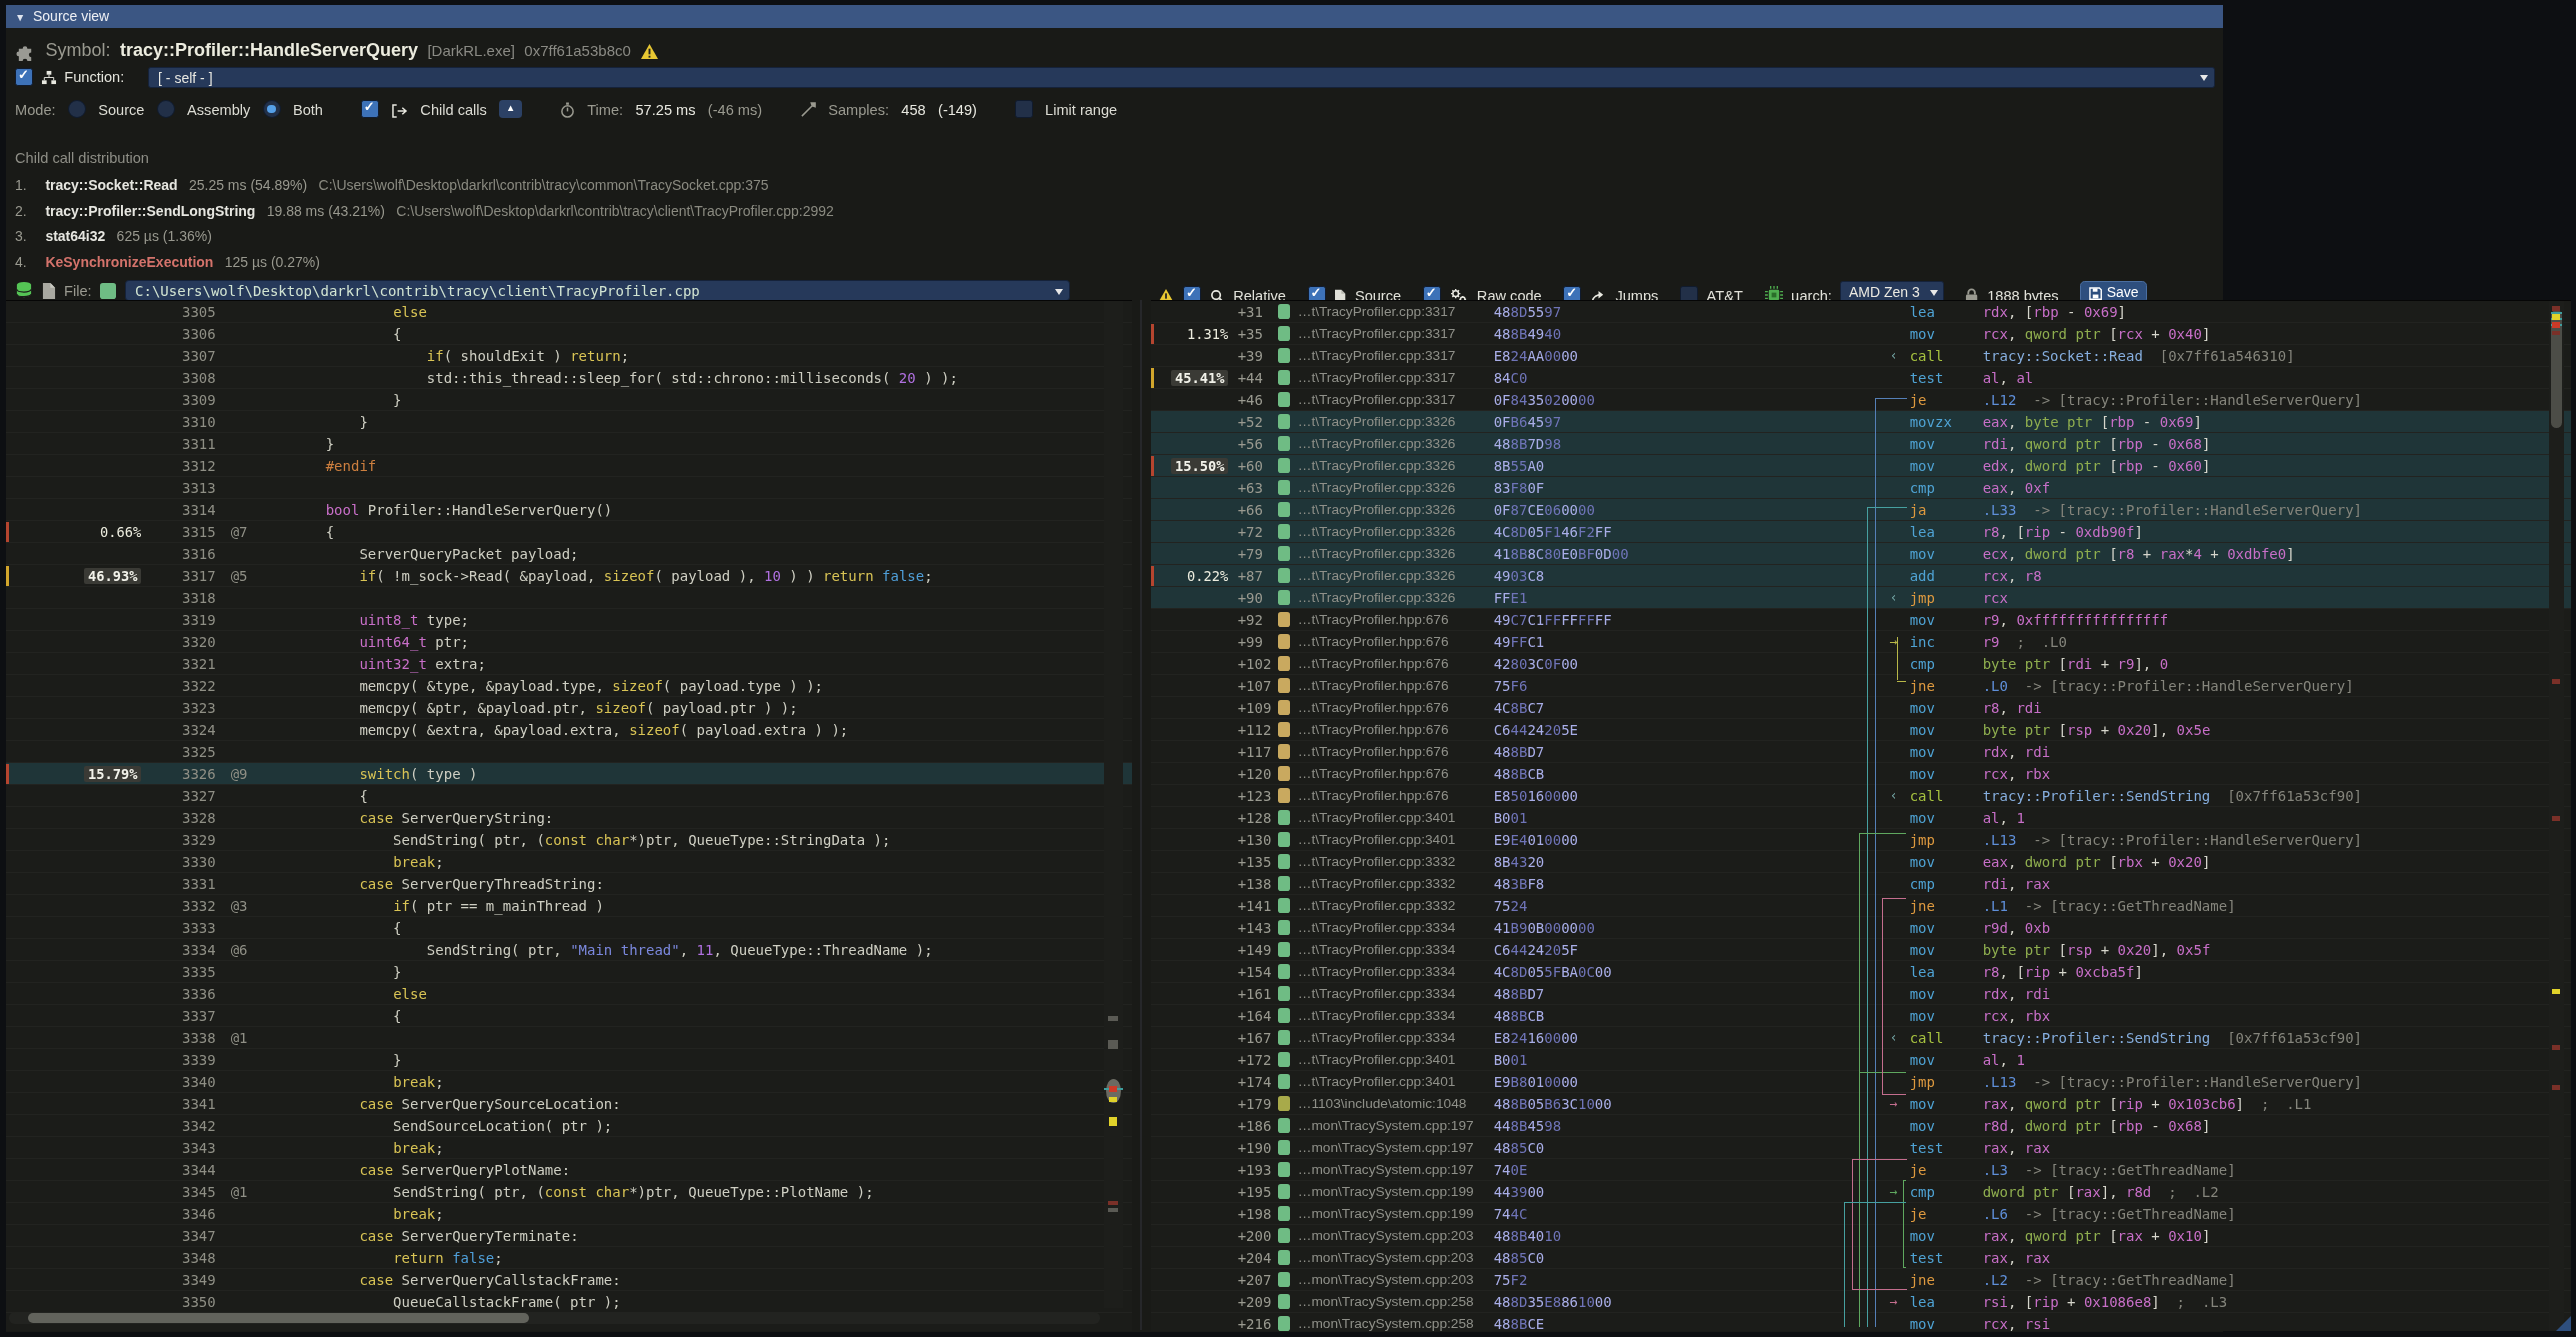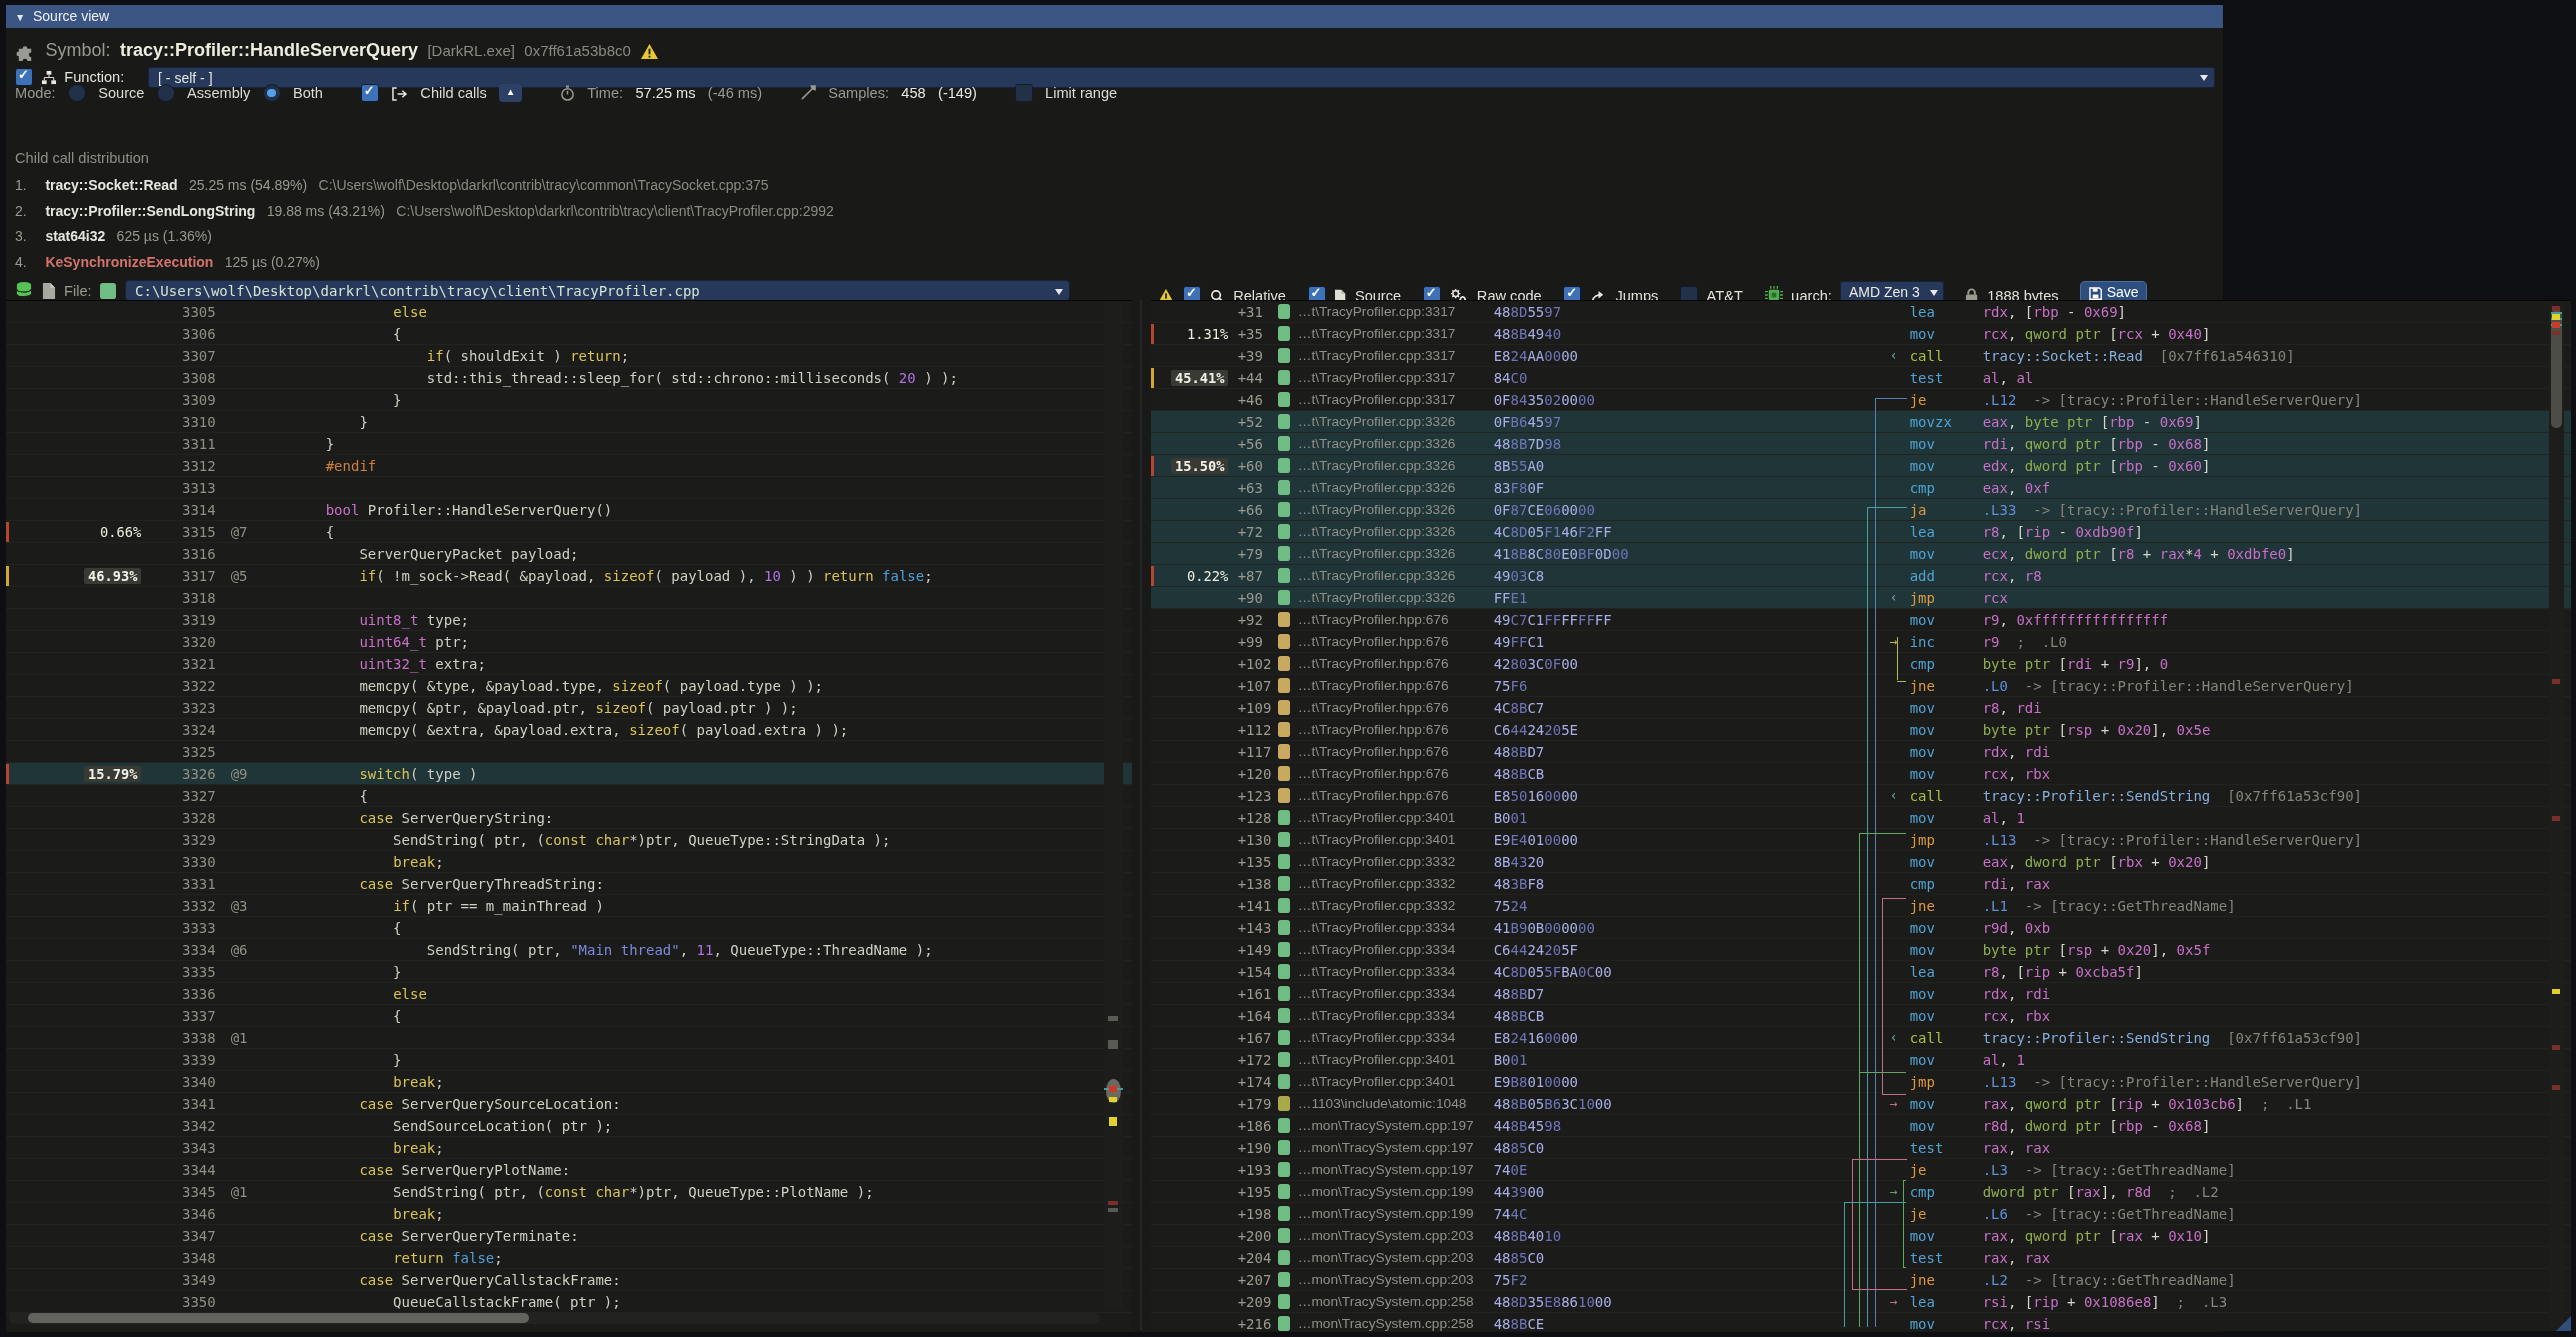--- a/index.html
+++ b/index.html
@@ -12,21 +12,21 @@
   
   .hrow{position:absolute;left:9.4px;display:flex;align-items:center;white-space:nowrap;}
   #symrow{top:32px;height:28px;font-size:18px;gap:9.4px;}
   #symrow .lbl{color:#9a9a90;}
   #symrow .name{color:#ececе6;color:#ececdf;font-weight:bold;}
   #symrow .mod,#symrow .addr{color:#8a8a84;font-size:15px;}
   #fnrow{top:60px;height:24.6px;font-size:14.6px;gap:7.6px;color:#e4e4dc;align-items:center;}
   #fncombo{position:absolute;left:142px;top:62px;right:7.6px;height:21px;background:#26395a;border:0.9px solid #15223a;
     border-radius:2.8px;color:#e8e8e2;font-size:14px;line-height:21px;padding-left:9.4px;box-sizing:border-box;}
   #fncombo .dd{position:absolute;right:5.7px;top:7.6px;}
-  #moderow{top:75px;height:26.4px;font-size:14.6px;gap:12.3px;color:#dcdcd4;}
+  #moderow{top:87px;height:26.4px;font-size:14.6px;gap:12.3px;color:#dcdcd4;align-items:flex-end;}
   #moderow .gap{width:13.2px;}
   .gray{color:#9a9a90;}
   .white{color:#e8e8e0;}
   
   .cb{display:inline-block;width:16px;height:16px;border-radius:2.8px;background:#223048;border:0.9px solid #101b2e;
     position:relative;vertical-align:middle;}
   .cb.on{background:#3d72b8;}
   .cb.on::after{content:"✓";position:absolute;left:1.9px;top:-1.9px;color:#fff;font-size:13.2px;font-weight:bold;}
   .rd{display:inline-block;width:16px;height:16px;border-radius:50%;background:#223048;border:0.9px solid #101b2e;
     position:relative;vertical-align:middle;}

